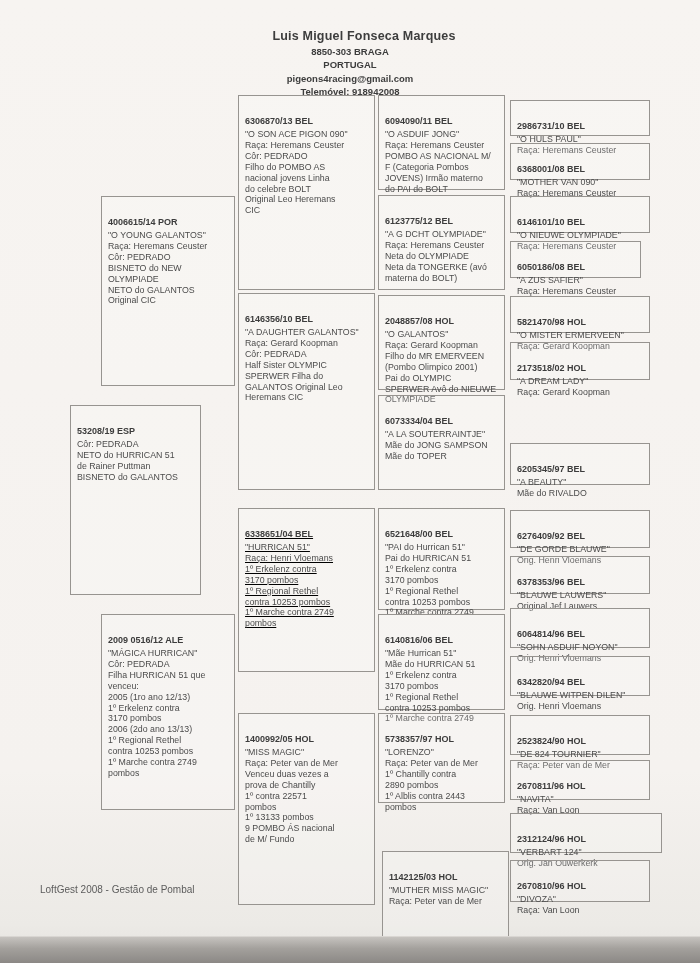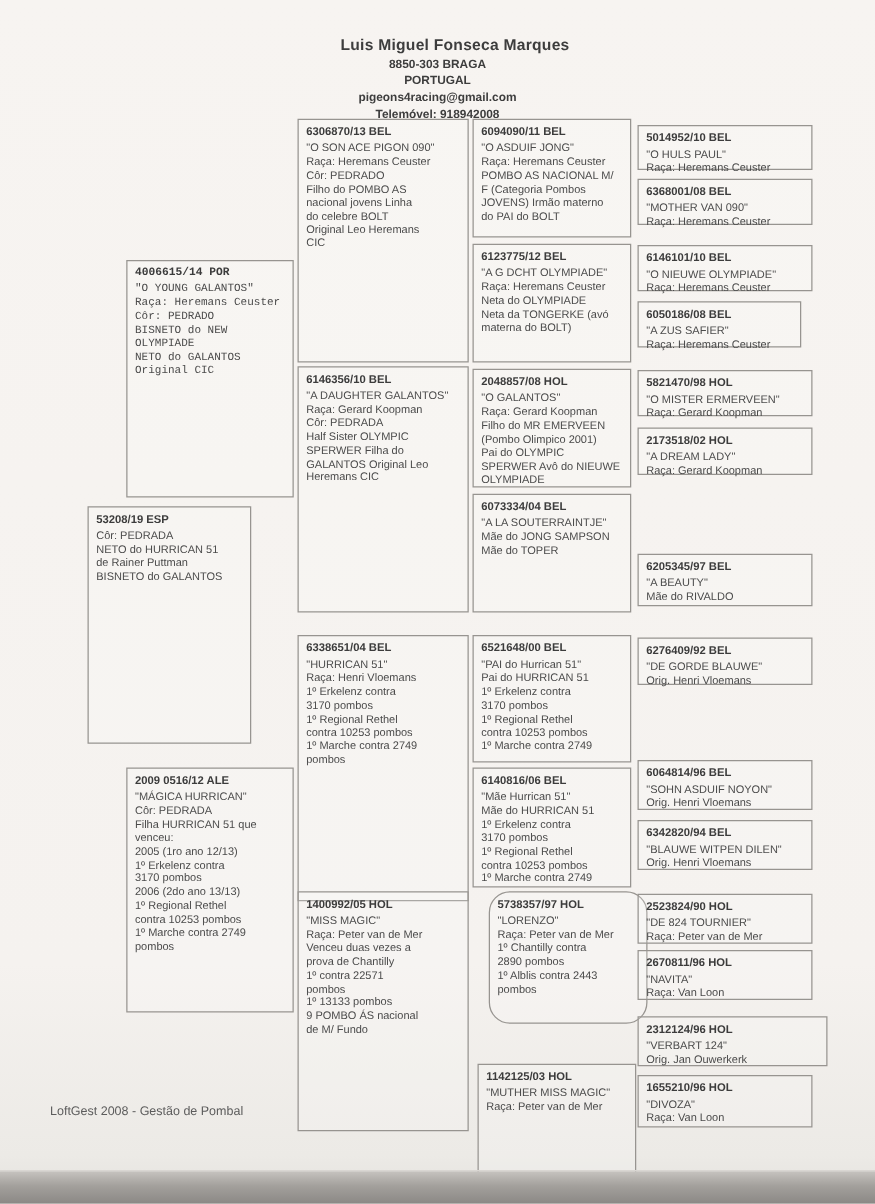--- a/index.html
+++ b/index.html
@@ -9,21 +9,21 @@
     background:linear-gradient(180deg,#f7f4f1 0%, #f5f2ef 80%, #eceae6 96%, #e3e1dd 100%);
     font-family:"Liberation Sans", sans-serif;
     overflow:hidden;
   }
   .header { position:absolute; top:29px; left:0; width:700px; text-align:center; color:#3d3d3d; }
   .h-name { font-size:12.5px; font-weight:bold; letter-spacing:0.2px;padding-left:28px; }
   .h-line { font-size:9.5px; font-weight:bold; margin-top:2.5px; }
   .box {
     position:absolute; box-sizing:border-box;
     border:1px solid #979490;
-    padding:4px 4px 2px 6px;
+    padding:20px 4px 2px 6px;
     background:rgba(255,255,255,0.18);
   }
   .ring { font-size:9px; font-weight:bold; color:#3c3c3c; margin-bottom:3px; }
   .bodytxt { font-size:8.8px; line-height:10.9px; color:#4b4b4b; white-space:pre-line; }
   .footer { position:absolute; left:40px; top:884px; font-size:10px; color:#5c5c5c; }
   .scan-strip {
     position:absolute; left:0; bottom:0; width:700px; height:26px;
     background:linear-gradient(180deg,#c6c3bf 0%, #a3a09c 45%, #8b8885 100%);
     border-top:1px solid #d9d6d2;
   }
@@ -42,21 +42,21 @@
   </div>
 
   <div class="box" style="left:70px;top:405px;width:131px;height:190px;">
     <div class="ring">53208/19 ESP</div>
     <div class="bodytxt">Côr: PEDRADA
 NETO do HURRICAN 51
 de Rainer Puttman
 BISNETO do GALANTOS</div>
   </div>
 
-  <div class="box" style="left:101px;top:208px;width:134px;height:190px;font-family:Liberation Mono, monospace;">
+  <div class="box" style="left:101px;top:196px;width:134px;height:190px;">
     <div class="ring">4006615/14 POR</div>
     <div class="bodytxt">"O YOUNG GALANTOS"
 Raça: Heremans Ceuster
 Côr: PEDRADO
 BISNETO do NEW
 OLYMPIADE
 NETO do GALANTOS
 Original CIC</div>
   </div>
   <div class="box" style="left:101px;top:614px;width:134px;height:196px;">
@@ -89,21 +89,21 @@
   <div class="box" style="left:238px;top:293px;width:137px;height:197px;">
     <div class="ring">6146356/10 BEL</div>
     <div class="bodytxt">"A DAUGHTER GALANTOS"
 Raça: Gerard Koopman
 Côr: PEDRADA
 Half Sister OLYMPIC
 SPERWER Filha do
 GALANTOS Original Leo
 Heremans CIC</div>
   </div>
-  <div class="box" style="left:238px;top:508px;width:137px;height:213px;">
+  <div class="box" style="left:238px;top:508px;width:137px;height:164px;text-decoration:underline;">
     <div class="ring">6338651/04 BEL</div>
     <div class="bodytxt">"HURRICAN 51"
 Raça: Henri Vloemans
 1º Erkelenz contra
 3170 pombos
 1º Regional Rethel
 contra 10253 pombos
 1º Marche contra 2749
 pombos</div>
   </div>
@@ -166,37 +166,37 @@
   <div class="box" style="left:378px;top:614px;width:127px;height:96px;">
     <div class="ring">6140816/06 BEL</div>
     <div class="bodytxt">"Mãe Hurrican 51"
 Mãe do HURRICAN 51
 1º Erkelenz contra
 3170 pombos
 1º Regional Rethel
 contra 10253 pombos
 1º Marche contra 2749</div>
   </div>
-  <div class="box" style="left:391px;top:713px;width:127px;height:106px;border-radius:17px;">
+  <div class="box" style="left:378px;top:713px;width:127px;height:90px;">
     <div class="ring">5738357/97 HOL</div>
     <div class="bodytxt">"LORENZO"
 Raça: Peter van de Mer
 1º Chantilly contra
 2890 pombos
 1º Alblis contra 2443
 pombos</div>
   </div>
   <div class="box" style="left:382px;top:811px;width:127px;height:91px;margin-top:40px;">
     <div class="ring">1142125/03 HOL</div>
     <div class="bodytxt">"MUTHER MISS MAGIC"
 Raça: Peter van de Mer</div>
   </div>
 
   <div class="box" style="left:510px;top:100px;width:140px;height:36px;">
-    <div class="ring">5014952/10 BEL</div>
+    <div class="ring">2986731/10 BEL</div>
     <div class="bodytxt">"O HULS PAUL"
 Raça: Heremans Ceuster</div>
   </div>
   <div class="box" style="left:510px;top:143px;width:140px;height:37px;">
     <div class="ring">6368001/08 BEL</div>
     <div class="bodytxt">"MOTHER VAN 090"
 Raça: Heremans Ceuster</div>
   </div>
   <div class="box" style="left:510px;top:196px;width:140px;height:37px;">
     <div class="ring">6146101/10 BEL</div>
@@ -221,20 +221,25 @@
   <div class="box" style="left:510px;top:443px;width:140px;height:42px;">
     <div class="ring">6205345/97 BEL</div>
     <div class="bodytxt">"A BEAUTY"
 Mãe do RIVALDO</div>
   </div>
   <div class="box" style="left:510px;top:510px;width:140px;height:38px;">
     <div class="ring">6276409/92 BEL</div>
     <div class="bodytxt">"DE GORDE BLAUWE"
 Orig. Henri Vloemans</div>
   </div>
+  <div class="box" style="left:510px;top:556px;width:140px;height:38px;">
+    <div class="ring">6378353/96 BEL</div>
+    <div class="bodytxt">"BLAUWE LAUWERS"
+Original Jef Lauwers</div>
+  </div>
   <div class="box" style="left:510px;top:608px;width:140px;height:40px;">
     <div class="ring">6064814/96 BEL</div>
     <div class="bodytxt">"SOHN ASDUIF NOYON"
 Orig. Henri Vloemans</div>
   </div>
   <div class="box" style="left:510px;top:656px;width:140px;height:40px;">
     <div class="ring">6342820/94 BEL</div>
     <div class="bodytxt">"BLAUWE WITPEN DILEN"
 Orig. Henri Vloemans</div>
   </div>
@@ -247,20 +252,20 @@
     <div class="ring">2670811/96 HOL</div>
     <div class="bodytxt">"NAVITA"
 Raça: Van Loon</div>
   </div>
   <div class="box" style="left:510px;top:813px;width:152px;height:40px;">
     <div class="ring">2312124/96 HOL</div>
     <div class="bodytxt">"VERBART 124"
 Orig. Jan Ouwerkerk</div>
   </div>
   <div class="box" style="left:510px;top:860px;width:140px;height:42px;">
-    <div class="ring">1655210/96 HOL</div>
+    <div class="ring">2670810/96 HOL</div>
     <div class="bodytxt">"DIVOZA"
 Raça: Van Loon</div>
   </div>
 
   <div class="footer">LoftGest 2008 - Gestão de Pombal</div>
   <div class="scan-strip"></div>
 </div>
 
 </body></html>

